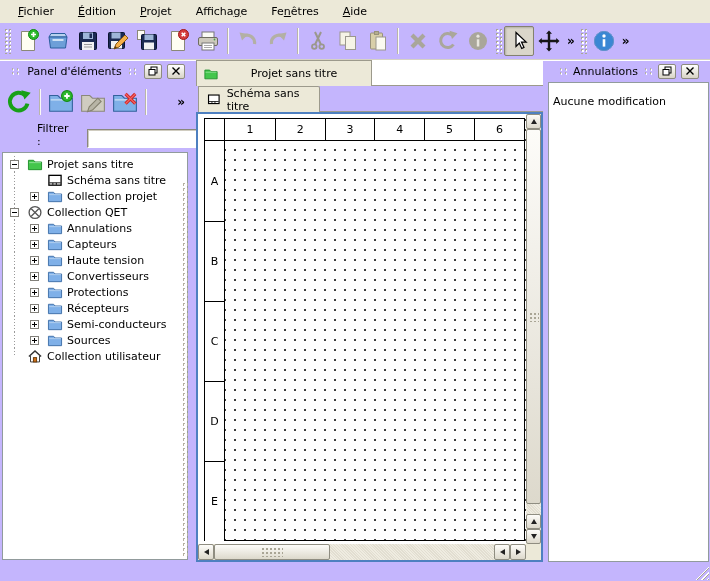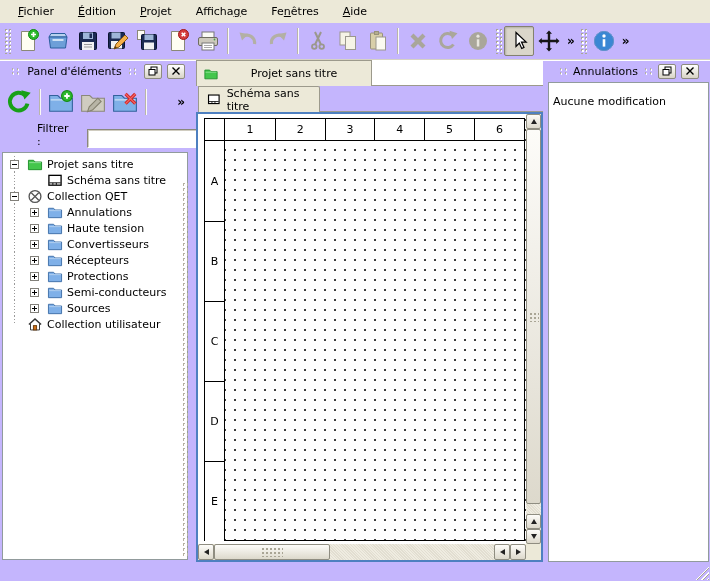--- a/index.html
+++ b/index.html
@@ -380,20 +380,33 @@
           <span class="slot"></span>
           <span class="ticon">
             <svg viewBox="0 0 16 16">
                 <rect x="1.5" y="2.5" width="13" height="10.5" fill="#fff" stroke="#000" stroke-width="1.4"></rect>
                 <path d="M2 10.5 h12 M5.7 10.5 V12.6 M9.4 10.5 V12.6" stroke="#000"></path>
               </svg>
           </span>
           <span class="tlabel">Schéma sans titre</span>
         </div>
 
+        <div class="trow">
+          <span class="slot vline"></span>
+          <span class="slot">
+              <span class="exp plus"></span>
+            </span>
+          <span class="ticon">
+            <svg viewBox="0 0 16 16">
+                <path d="M1 13.5 V3.5 h5.5 l1.5 1.8 H15 V13.5 Z" fill="#7fb0e8" stroke="#3f6fa8"></path>
+                <path d="M1.8 6 h12.5" stroke="#b3d0f0"></path>
+              </svg>
+          </span>
+          <span class="tlabel">Collection projet</span>
+        </div>
 
         <div class="trow">
           <span class="slot vline">
               <span class="exp minus"></span>
             </span>
           <span class="ticon">
             <svg viewBox="0 0 16 16">
                 <circle cx="8" cy="8" r="6.3" fill="#fff" stroke="#555" stroke-width="1.4"></circle>
                 <path d="M4 4 L12 12 M12 4 L4 12" stroke="#555" stroke-width="1.4"></path>
               </svg>
@@ -408,20 +421,33 @@
             </span>
           <span class="ticon">
             <svg viewBox="0 0 16 16">
                 <path d="M1 13.5 V3.5 h5.5 l1.5 1.8 H15 V13.5 Z" fill="#7fb0e8" stroke="#3f6fa8"></path>
                 <path d="M1.8 6 h12.5" stroke="#b3d0f0"></path>
               </svg>
           </span>
           <span class="tlabel">Annulations</span>
         </div>
 
+        <div class="trow">
+          <span class="slot vline"></span>
+          <span class="slot">
+              <span class="exp plus"></span>
+            </span>
+          <span class="ticon">
+            <svg viewBox="0 0 16 16">
+                <path d="M1 13.5 V3.5 h5.5 l1.5 1.8 H15 V13.5 Z" fill="#7fb0e8" stroke="#3f6fa8"></path>
+                <path d="M1.8 6 h12.5" stroke="#b3d0f0"></path>
+              </svg>
+          </span>
+          <span class="tlabel">Capteurs</span>
+        </div>
 
 
         <div class="trow">
           <span class="slot vline"></span>
           <span class="slot">
               <span class="exp plus"></span>
             </span>
           <span class="ticon">
             <svg viewBox="0 0 16 16">
                 <path d="M1 13.5 V3.5 h5.5 l1.5 1.8 H15 V13.5 Z" fill="#7fb0e8" stroke="#3f6fa8"></path>
@@ -449,35 +475,35 @@
           <span class="slot vline"></span>
           <span class="slot">
               <span class="exp plus"></span>
             </span>
           <span class="ticon">
             <svg viewBox="0 0 16 16">
                 <path d="M1 13.5 V3.5 h5.5 l1.5 1.8 H15 V13.5 Z" fill="#7fb0e8" stroke="#3f6fa8"></path>
                 <path d="M1.8 6 h12.5" stroke="#b3d0f0"></path>
               </svg>
           </span>
+          <span class="tlabel">Protections</span>
+        </div>
+
+        <div class="trow">
+          <span class="slot vline"></span>
+          <span class="slot">
+              <span class="exp plus"></span>
+            </span>
+          <span class="ticon">
+            <svg viewBox="0 0 16 16">
+                <path d="M1 13.5 V3.5 h5.5 l1.5 1.8 H15 V13.5 Z" fill="#7fb0e8" stroke="#3f6fa8"></path>
+                <path d="M1.8 6 h12.5" stroke="#b3d0f0"></path>
+              </svg>
+          </span>
           <span class="tlabel">Récepteurs</span>
-        </div>
-
-        <div class="trow">
-          <span class="slot vline"></span>
-          <span class="slot">
-              <span class="exp plus"></span>
-            </span>
-          <span class="ticon">
-            <svg viewBox="0 0 16 16">
-                <path d="M1 13.5 V3.5 h5.5 l1.5 1.8 H15 V13.5 Z" fill="#7fb0e8" stroke="#3f6fa8"></path>
-                <path d="M1.8 6 h12.5" stroke="#b3d0f0"></path>
-              </svg>
-          </span>
-          <span class="tlabel">Protections</span>
         </div>
 
         <div class="trow">
           <span class="slot vline"></span>
           <span class="slot">
               <span class="exp plus"></span>
             </span>
           <span class="ticon">
             <svg viewBox="0 0 16 16">
                 <path d="M1 13.5 V3.5 h5.5 l1.5 1.8 H15 V13.5 Z" fill="#7fb0e8" stroke="#3f6fa8"></path>

